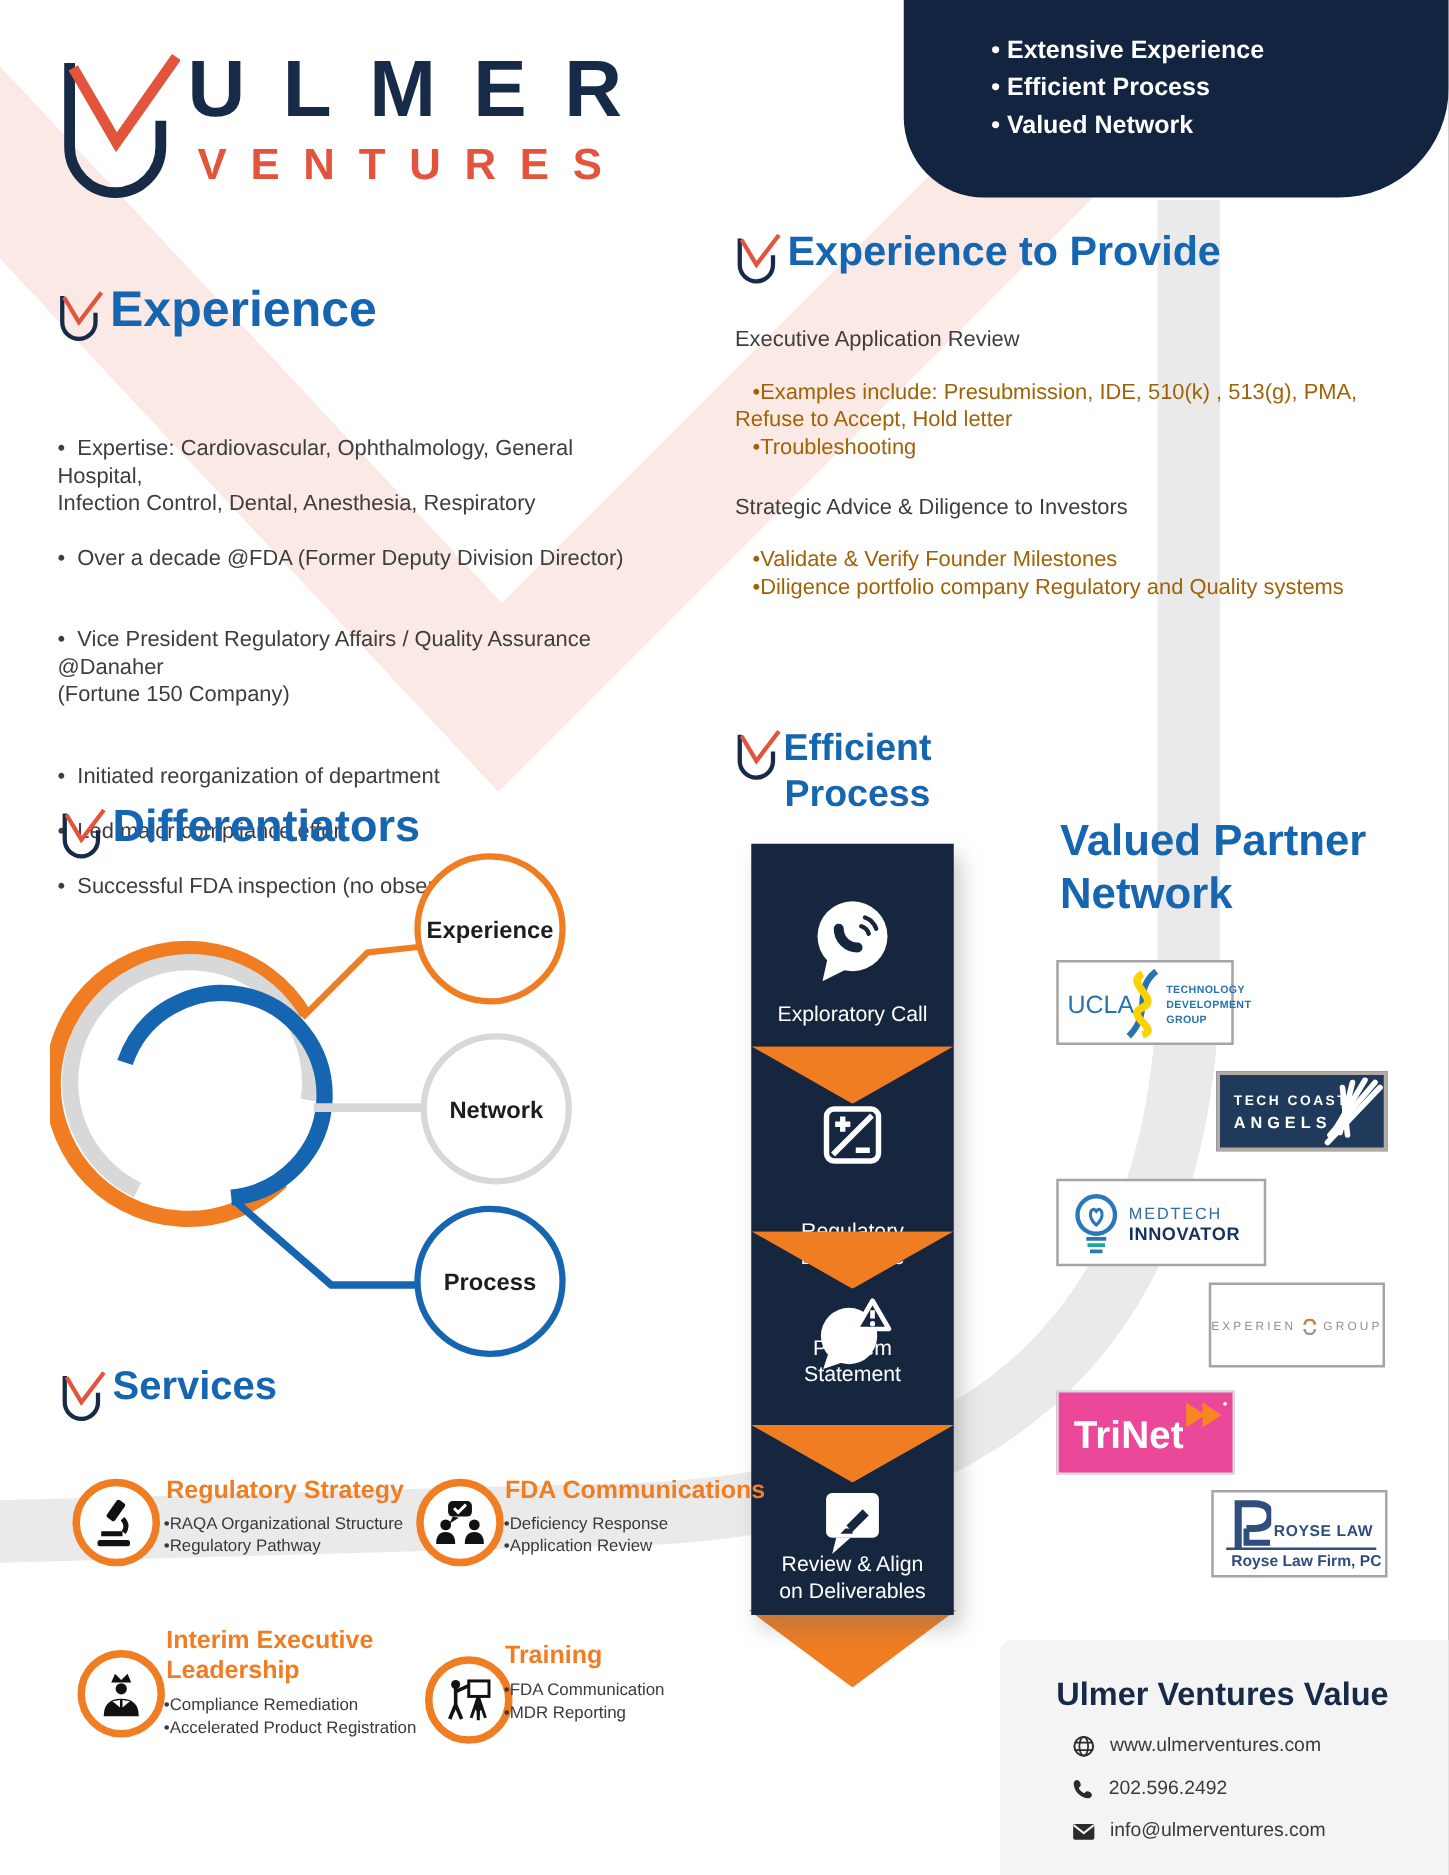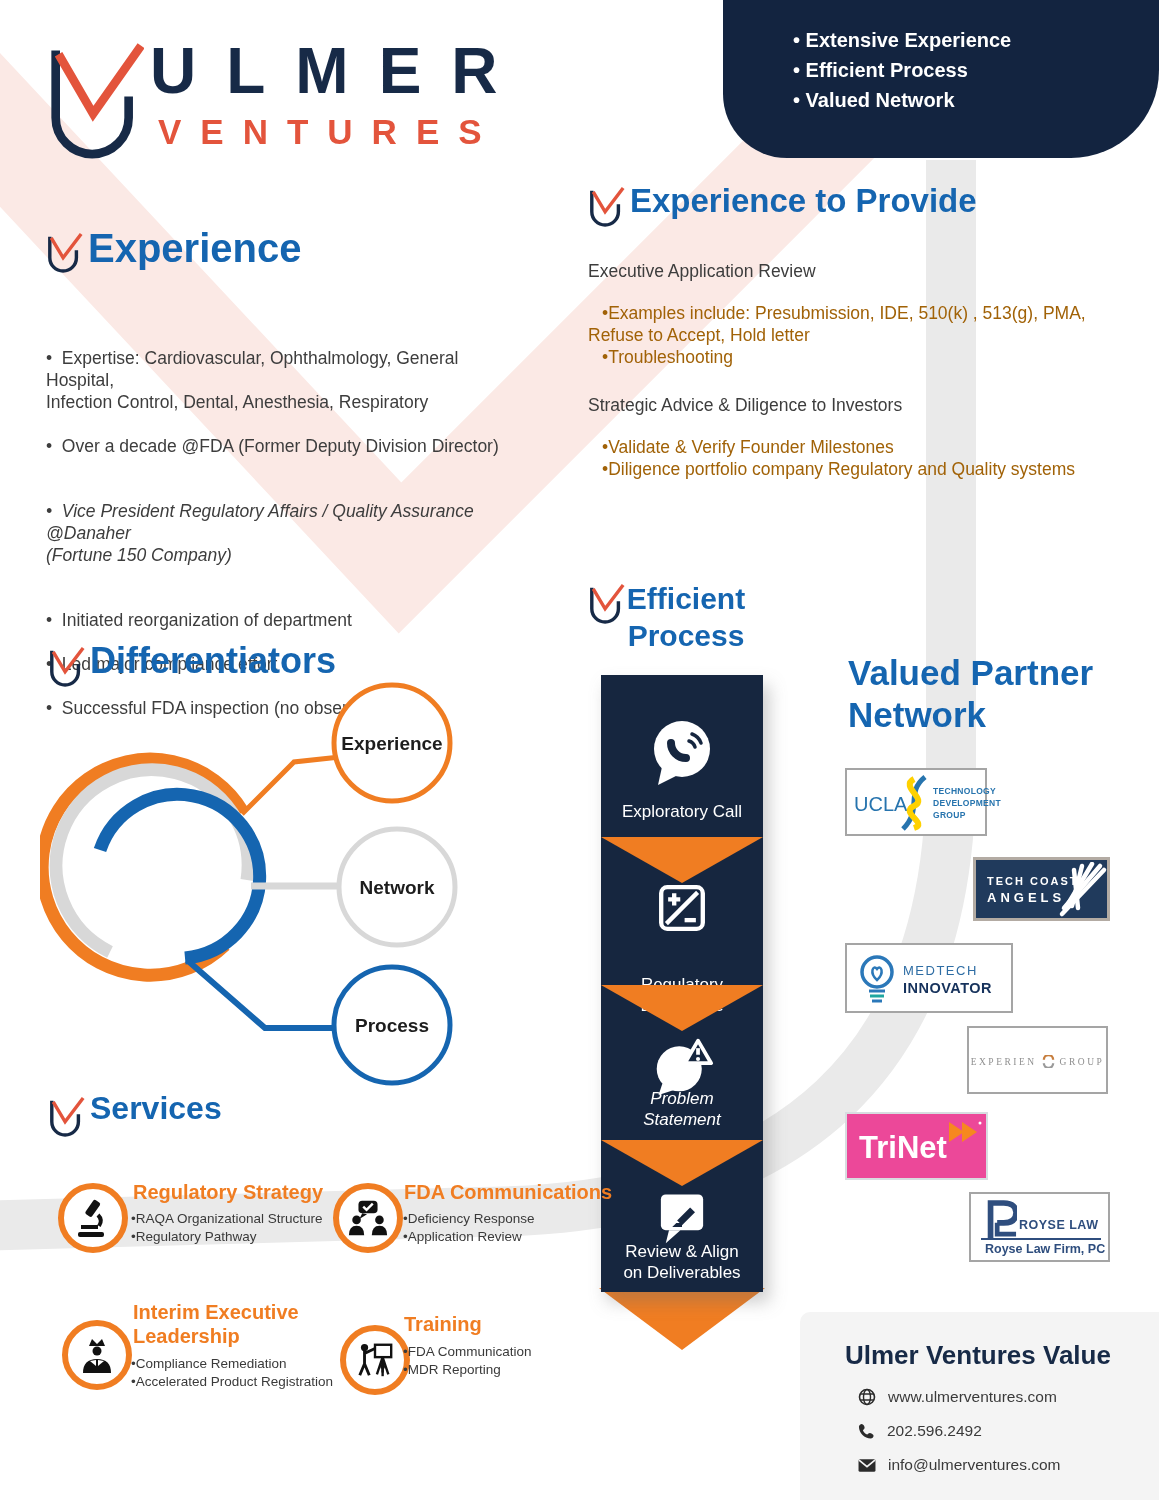--- a/index.html
+++ b/index.html
@@ -81,21 +81,21 @@
   <svg class="sec-mark" style="left:46px;top:232px;" width="38" height="42" viewBox="0 0 40 44">
     <path d="M 4 5 V 27 a 14 14 0 0 0 28 0 V 19" fill="none" stroke="#172A47" stroke-width="3.6"></path>
     <path d="M 5.5 6 L 18 27 L 37 2" fill="none" stroke="#E3543C" stroke-width="3.6"></path>
   </svg>
   <div class="sec-title" style="left:88px;top:226px;font-size:40px;">Experience</div>
   <ul class="body-list" style="left:46px;top:303px;">
     <li style="margin-top:22px;">Expertise: Cardiovascular, Ophthalmology, General
 Hospital,
 Infection Control, Dental, Anesthesia, Respiratory</li>
     <li>Over a decade  @FDA (Former Deputy Division Director)</li>
-    <li style="margin-top:21px;font-style:italic;">Vice President Regulatory Affairs / Quality Assurance
+    <li style="margin-top:21px;">Vice President Regulatory Affairs / Quality Assurance
 @Danaher
 (Fortune 150 Company)</li>
     <li style="margin-top:21px;">Initiated  reorganization of department</li>
     <li>Led major compliance effort</li>
     <li>Successful FDA inspection (no observations)</li>
   </ul>
 
   <svg class="sec-mark" style="left:588px;top:186px;" width="38" height="42" viewBox="0 0 40 44">
     <path d="M 4 5 V 27 a 14 14 0 0 0 28 0 V 19" fill="none" stroke="#172A47" stroke-width="3.6"></path>
     <path d="M 5.5 6 L 18 27 L 37 2" fill="none" stroke="#E3543C" stroke-width="3.6"></path>
@@ -163,21 +163,21 @@
 Landscape</div>
     <div class="tri" style="top:310px;"></div>
 
     <svg class="abs" style="left:48px;top:360px;" width="68" height="62" viewBox="0 0 72 66">
       <circle cx="32" cy="36" r="24" fill="#fff"></circle>
       <path d="M 14 52 L 10 64 L 28 58 Z" fill="#fff"></path>
       <path d="M 52 6 L 66 30 H 38 Z" fill="#16263F" stroke="#fff" stroke-width="4" stroke-linejoin="round"></path>
       <path d="M 52 14 V 21" stroke="#fff" stroke-width="4"></path>
       <circle cx="52" cy="25.5" r="2.2" fill="#fff"></circle>
     </svg>
-    <div class="step-label" style="top:413px;font-style:italic;">Problem
+    <div class="step-label" style="top:393px;">Problem
 Statement</div>
     <div class="tri" style="top:465px;"></div>
 
     <svg class="abs" style="left:55px;top:516px;" width="52" height="54" viewBox="0 0 64 66">
       <rect x="6" y="4" width="52" height="44" rx="6" fill="#fff"></rect>
       <path d="M 16 48 L 12 64 L 30 48 Z" fill="#fff"></path>
       <path d="M 26 36 L 42 20 L 48 26 L 32 42 Z" fill="#16263F"></path>
       <path d="M 20 44 L 32 44 L 32 39 L 25 39 Z" fill="#16263F"></path>
     </svg>
     <div class="step-label" style="top:566px;">Review &amp; Align
@@ -219,21 +219,21 @@
       <circle cx="22" cy="19" r="15" fill="none" stroke="#2B78B9" stroke-width="3.5"></circle>
       <path d="M 22 27 C 14 20 18 11 22 16 C 26 11 30 20 22 27 Z" fill="none" stroke="#2B78B9" stroke-width="2.5"></path>
       <path d="M 14 38 H 30" stroke="#2B78B9" stroke-width="3"></path>
       <path d="M 15 43 H 29" stroke="#1FA6A0" stroke-width="3"></path>
       <path d="M 17 48 H 27" stroke="#2B78B9" stroke-width="3"></path>
     </svg>
     <span class="abs" style="left:56px;top:18px;font-size:13px;color:#2E6DA4;letter-spacing:1.5px;">MEDTECH</span>
     <span class="abs" style="left:56px;top:35px;font-size:14.5px;font-weight:700;color:#16325C;letter-spacing:.5px;">INNOVATOR</span>
   </div>
 
-  <div class="logo-box" style="left:967px;top:1026px;width:141px;height:68px;font-family:Liberation Serif, serif;">
+  <div class="logo-box" style="left:967px;top:1026px;width:141px;height:68px;">
     <div class="abs" style="left:0;top:27px;width:100%;display:flex;align-items:center;justify-content:center;gap:5px;">
       <span style="font-size:9.5px;letter-spacing:2.5px;color:#8F8F8F;">EXPERIEN</span>
       <svg width="13" height="13" viewBox="0 0 14 14">
         <path d="M 2 5 A 5 5 0 0 1 12 5" fill="none" stroke="#C77E3E" stroke-width="2.5"></path>
         <path d="M 12 9 A 5 5 0 0 1 2 9" fill="none" stroke="#9A9A9A" stroke-width="2.5"></path>
       </svg>
       <span style="font-size:9.5px;letter-spacing:2.5px;color:#8F8F8F;">GROUP</span>
     </div>
   </div>
 

